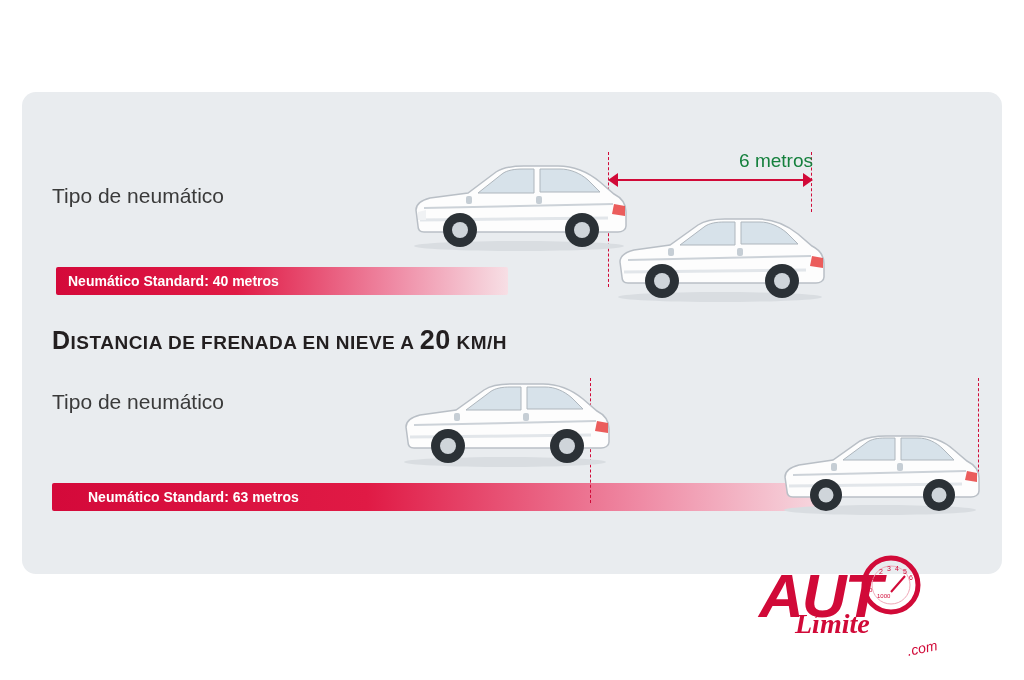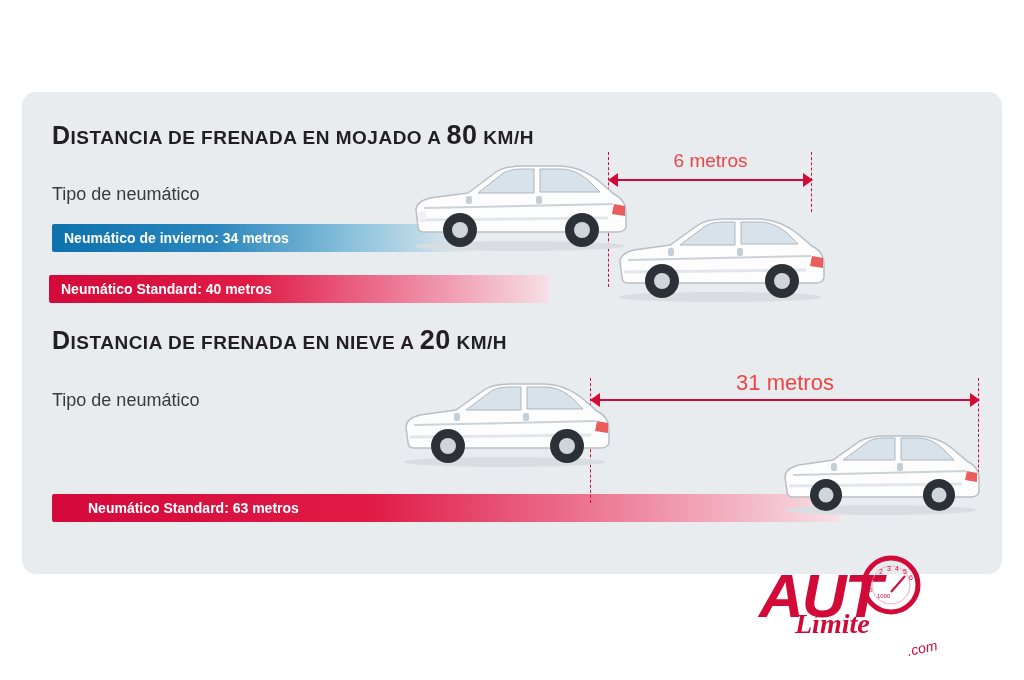--- a/index.html
+++ b/index.html
@@ -47,21 +47,21 @@
     text-transform: uppercase;
   }
   .heading .num {
     font-size: 27px;
   }
   #heading-1 { left: 52px; top: 120px; }
   #heading-2 { left: 52px; top: 325px; }
 
   .subheading {
     position: absolute;
-    font-size: 18px;
+    font-size: 21px;
     color: #3a3a3a;
     font-weight: 400;
     white-space: nowrap;
   }
   #sub-1 { left: 52px; top: 184px; }
   #sub-2 { left: 52px; top: 390px; }
 
   
   .bar {
     position: absolute;
@@ -75,37 +75,37 @@
     box-sizing: border-box;
     white-space: nowrap;
   }
   .bar.blue {
     background: linear-gradient(to right, #0d72ad 0%, #2a86bd 38%, #8fc4dd 72%, #e9ecef 100%);
   }
   .bar.red {
     background: linear-gradient(to right, #d4093a 0%, #e01a45 40%, #ef8ba5 75%, #f7dfe5 100%);
   }
   #bar-w-winter { left: 52px; top: 224px; width: 425px; }
-  #bar-w-standard { left: 49px; top: 267px; width: 500px; margin-top: 8px; }
+  #bar-w-standard { left: 56px; top: 267px; width: 452px; }
   #bar-s-winter { left: 52px; top: 430px; width: 400px; }
-  #bar-s-standard { left: 52px; top: 494px; width: 787px; padding-left: 36px; }
+  #bar-s-standard { left: 52px; top: 483px; width: 787px; padding-left: 36px; }
 
   
   .arrow-wrap {
     position: absolute;
     height: 40px;
   }
   #arrow-1 { left: 608px; top: 150px; width: 205px; }
   #arrow-2 { left: 590px; top: 370px; width: 390px; }
   .arrow-label {
     position: absolute;
     left: 0; right: 0;
     top: 0;
-    text-align: center;
-    color: #ef4444;
+    text-align: right;
+    color: #15803d;
     font-size: 19px;
     white-space: nowrap;
   }
   #arrow-2 .arrow-label { font-size: 22px; }
   .arrow-line {
     position: absolute;
     left: 6px; right: 6px;
     top: 29px;
     height: 2px;
     background: #d10a38;
@@ -186,27 +186,23 @@
     width: 76px;
     height: 62px;
   }
 </style>
 </head>
 <body>
 
 <div class="page">
   <div class="panel"></div>
 
-  <div class="heading" id="heading-1">
-    <span class="big">D</span><span class="small">istancia de frenada en mojado a </span><span class="num">80</span><span class="small"> km/h</span>
-  </div>
 
   <div class="subheading" id="sub-1">Tipo de neumático</div>
 
-  <div class="bar blue" id="bar-w-winter">Neumático de invierno: 34 metros</div>
   <div class="bar red" id="bar-w-standard">Neumático Standard: 40 metros</div>
 
   <div class="tick" id="tick-1a"></div>
   <div class="tick" id="tick-1b"></div>
 
   <div class="arrow-wrap" id="arrow-1">
     <div class="arrow-label">6 metros</div>
     <div class="arrow-line"></div>
     <div class="arrow-head left"></div>
     <div class="arrow-head right"></div>
@@ -249,26 +245,20 @@
     <span class="big">D</span><span class="small">istancia de frenada en nieve a </span><span class="num">20</span><span class="small"> km/h</span>
   </div>
 
   <div class="subheading" id="sub-2">Tipo de neumático</div>
 
   <div class="bar red" id="bar-s-standard">Neumático Standard: 63 metros</div>
 
   <div class="tick" id="tick-2a"></div>
   <div class="tick" id="tick-2b"></div>
 
-  <div class="arrow-wrap" id="arrow-2">
-    <div class="arrow-label">31 metros</div>
-    <div class="arrow-line"></div>
-    <div class="arrow-head left"></div>
-    <div class="arrow-head right"></div>
-  </div>
 
   <svg class="car" id="car-2a" viewBox="0 0 215 90">
     <ellipse cx="107" cy="84" rx="101" ry="5" fill="#d9dde1"></ellipse>
     <path d="M10 64 L8 49 C8 43 14 39 22 37 L58 32 L86 12 C92 8 102 6 113 6 L145 6 C160 6 174 12 185 21 L199 33 C207 37 211 43 211 51 L211 64 C211 68 207 70 203 70 L16 70 C12 70 10 68 10 64 Z" fill="#fdfdfd" stroke="#b9bfc6" stroke-width="1.5"></path>
     <path d="M68 32 L92 14 C97 10 105 9 112 9 L123 9 L123 32 Z" fill="#d7e2ea" stroke="#aeb6bd" stroke-width="1"></path>
     <path d="M129 9 L147 9 C157 9 166 13 174 20 L185 31 L129 31 Z" fill="#d7e2ea" stroke="#aeb6bd" stroke-width="1"></path>
     <path d="M16 47 L198 43" stroke="#ccd2d8" stroke-width="2" fill="none"></path>
     <path d="M12 59 L193 57" stroke="#e2e6ea" stroke-width="3" fill="none"></path>
     <rect x="56" y="35" width="6" height="8" rx="2" fill="#c6ced5"></rect>
     <rect x="125" y="35" width="6" height="8" rx="2" fill="#c6ced5"></rect>

